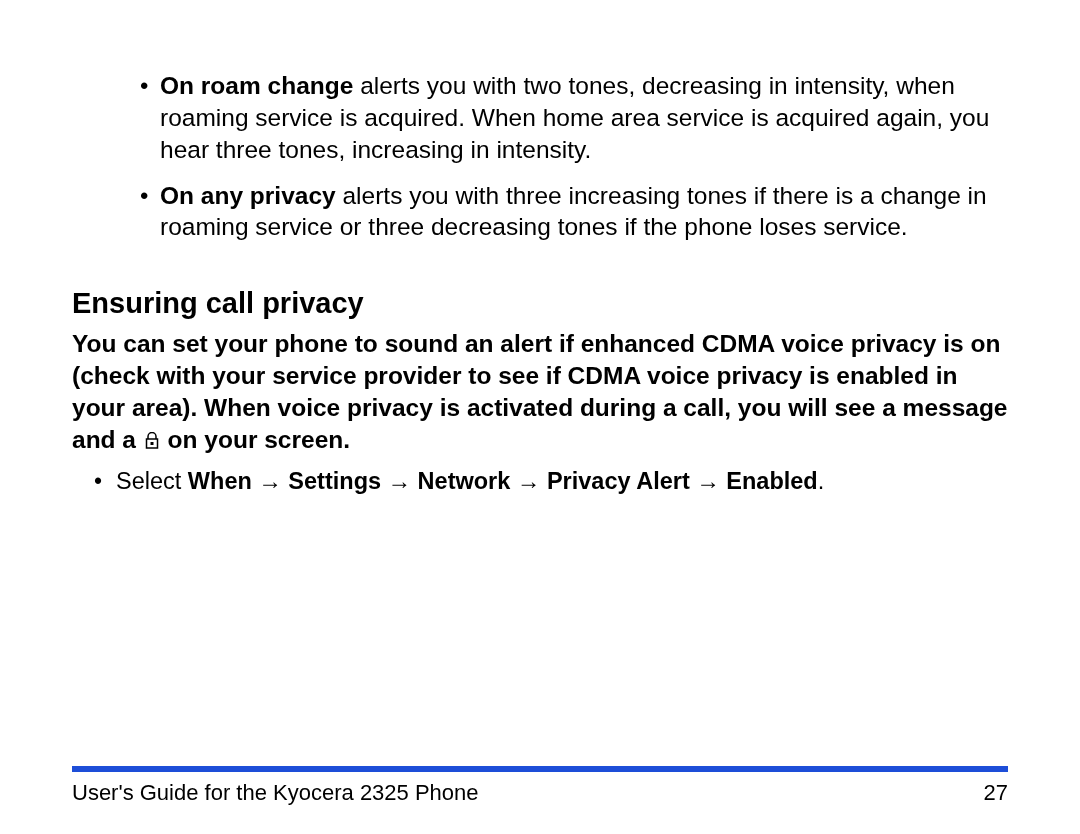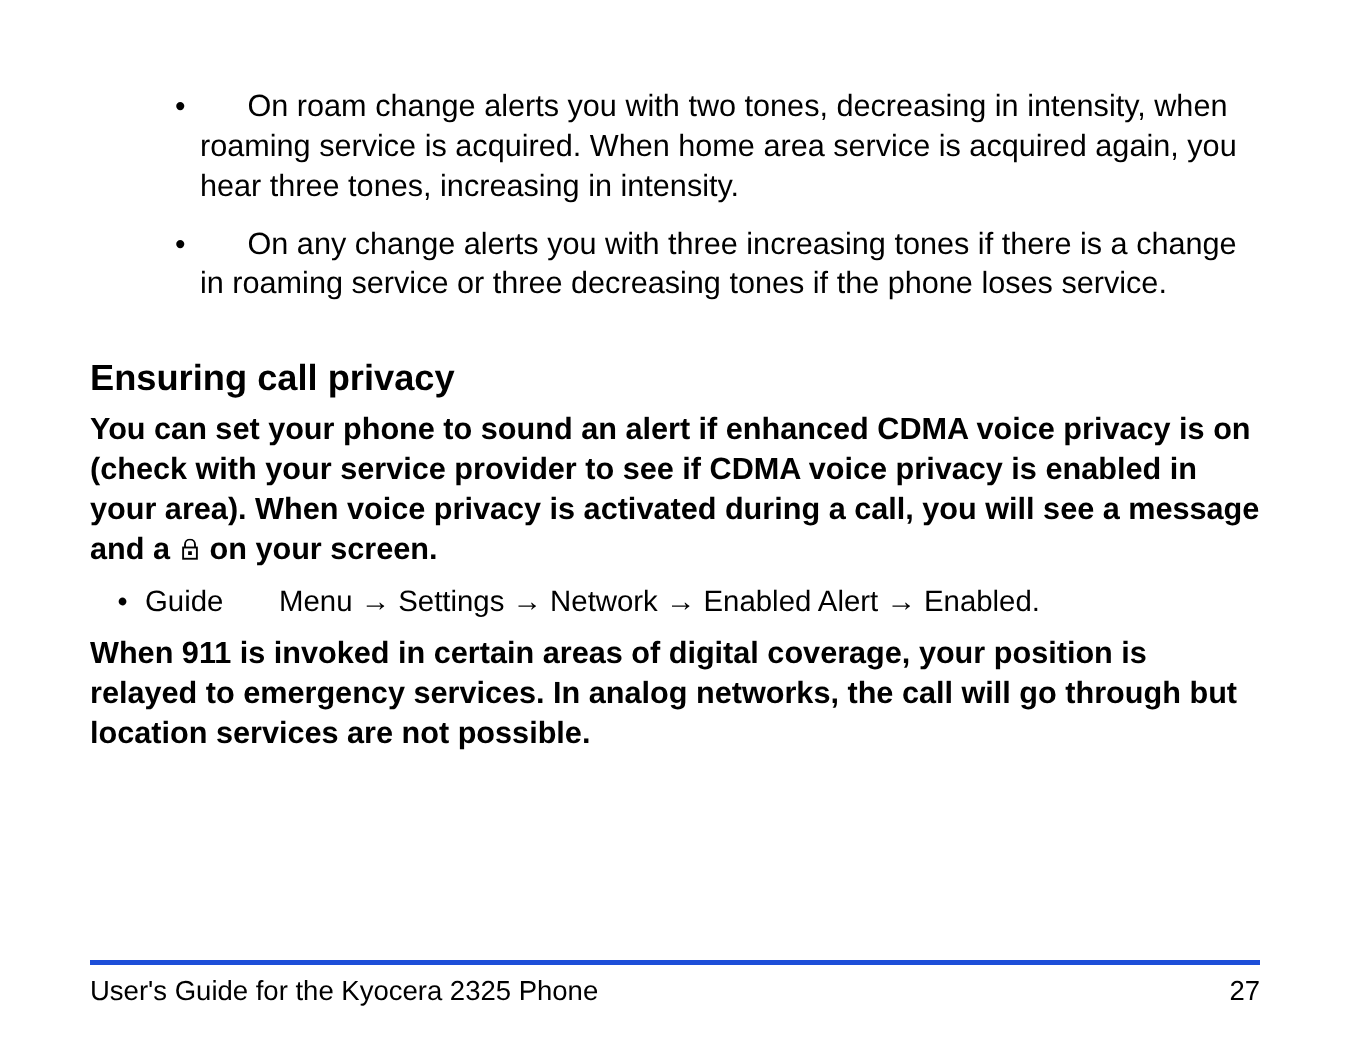--- a/index.html
+++ b/index.html
@@ -32,22 +32,21 @@
       padding-left: 20px;
     }
     ul.bullet-list li::before {
       content: "•";
       position: absolute;
       left: 0;
       top: 0;
       font-size: 24px;
     }
     .bold {
-      font-weight: normal;
-      margin-left: 38px;
+      font-weight: bold;
     }
     h2.section-heading {
       font-weight: bold;
       font-size: 29px;
       margin-top: 44px;
       margin-bottom: 8px;
     }
     p.body-text {
       font-size: 24.5px;
       line-height: 1.3;
@@ -84,55 +83,54 @@
       position: absolute;
       left: 0;
       top: 0;
       font-size: 23px;
     }
     .footer {
       position: absolute;
       bottom: 28px;
       left: 72px;
       right: 72px;
-      border-top: 4px solid #1d4ed8;
+      border-top: 6px solid #1d4ed8;
       padding-top: 8px;
       display: flex;
       justify-content: space-between;
       font-size: 22px;
     }
   </style>
 </head>
 <body>
 
 <div class="content">
 
   <ul class="bullet-list">
     <li>
       <span class="bold">On roam change</span><span> alerts you with two tones, decreasing in intensity, when roaming service is acquired. When home area service is acquired again, you hear three tones, increasing in intensity.</span>
     </li>
     <li>
-      <span class="bold">On any change</span><span> alerts you with three increasing tones if there is a change in roaming service or three decreasing tones if the phone loses service.</span>
+      <span class="bold">On any privacy</span><span> alerts you with three increasing tones if there is a change in roaming service or three decreasing tones if the phone loses service.</span>
     </li>
   </ul>
 
   <h2 class="section-heading">Ensuring call privacy</h2>
   <p class="body-text">
     <span>You can set your phone to sound an alert if enhanced CDMA voice privacy is on (check with your service provider to see if CDMA voice privacy is enabled in your area). When voice privacy is activated during a call, you will see a message and a </span><span class="lock-icon"><svg viewBox="0 0 14 18">
           <path d="M3 7 V4.5 a4 4 0 0 1 8 0 V7" fill="none" stroke="#000" stroke-width="1.5"></path>
           <rect x="1.5" y="7" width="11" height="9" fill="#fff" stroke="#000" stroke-width="1.5"></rect>
           <rect x="5.5" y="10" width="3" height="3" fill="#000"></rect>
         </svg></span><span> on your screen.</span>
   </p>
   <ul class="sub-bullet">
     <li>
-      <span>Guide </span><span class="bold">Menu → Settings → Network → Enabled Alert → Enabled</span><span>.</span>
+      <span>Select </span><span class="bold">When → Settings → Network → Privacy Alert → Enabled</span><span>.</span>
     </li>
   </ul>
 
-  <p class="body-text">When 911 is invoked in certain areas of digital coverage, your position is relayed to emergency services. In analog networks, the call will go through but location services are not possible.</p>
 
 </div>
 
 <div class="footer">
   <span>User's Guide for the Kyocera 2325 Phone</span>
   <span>27</span>
 </div>
 
 </body></html>

